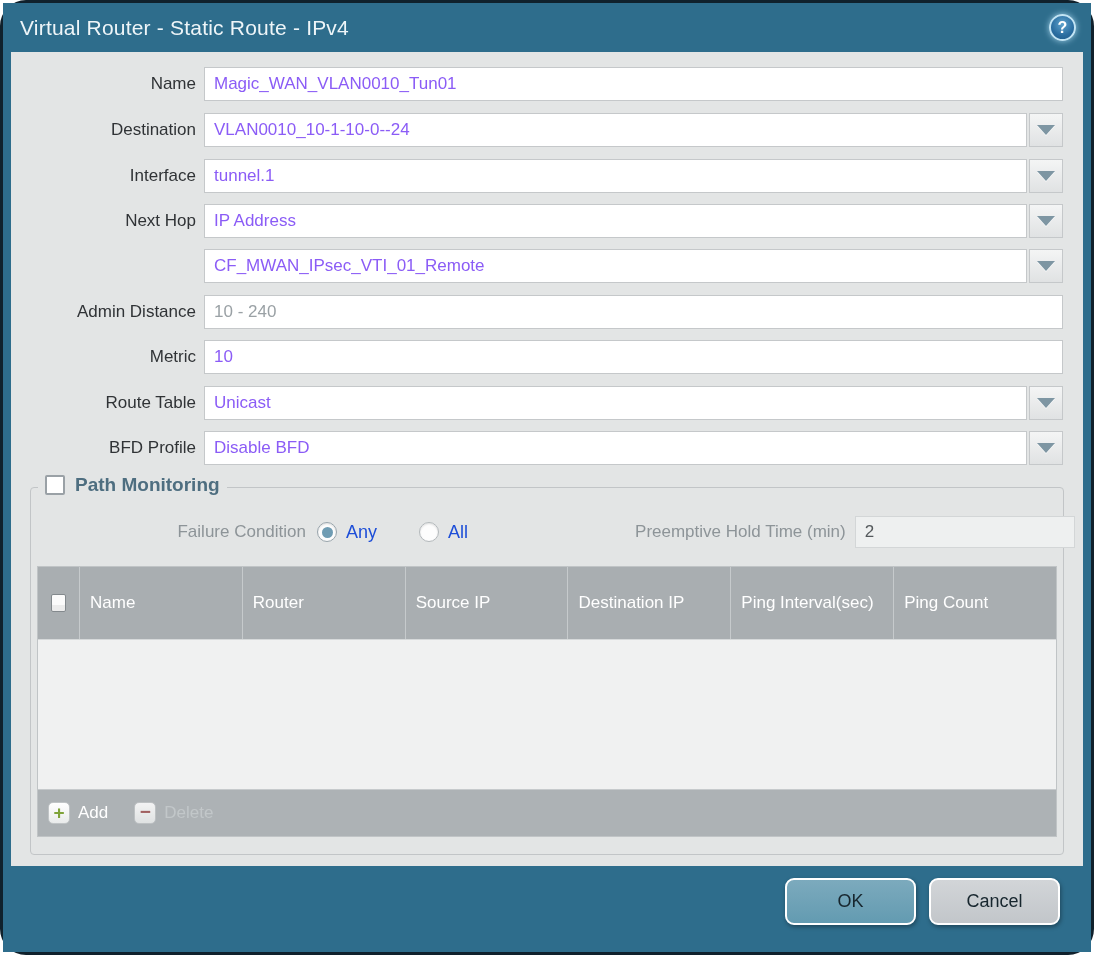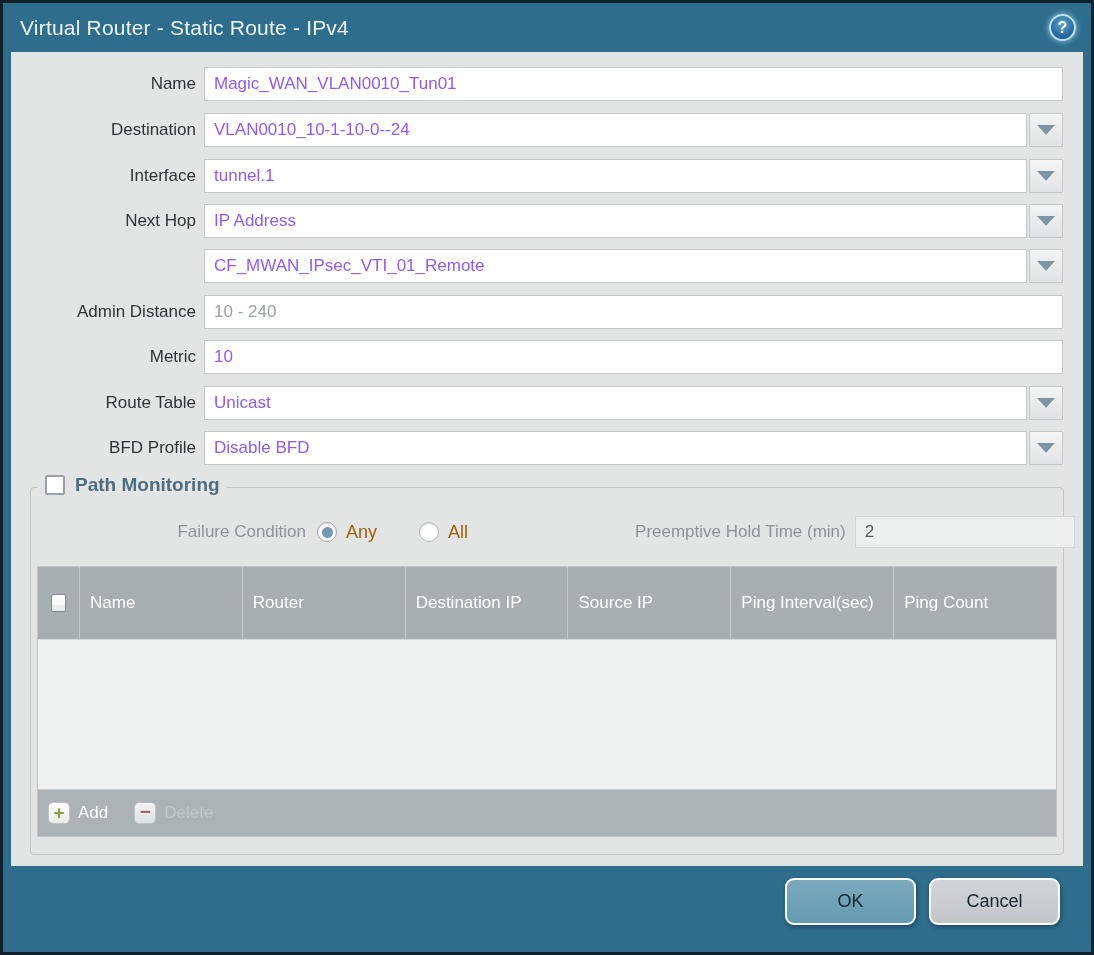--- a/index.html
+++ b/index.html
@@ -1,20 +1,20 @@
 <!DOCTYPE html>
 <html><head>
 <meta charset="utf-8">
 <style>
   * { margin: 0; padding: 0; box-sizing: border-box; }
   html, body { width: 1094px; height: 955px; font-family: "Liberation Sans", sans-serif; }
 
   .window {
     position: relative; width: 1094px; height: 955px;
-    background: #10212c; padding: 3px;
+    background: #10212c; padding: 3px; border-radius: 26px;
   }
   .frame {
     position: relative; width: 100%; height: 100%;
     background: #2e6d8c;
   }
 
   
   .titlebar {
     position: absolute; left: 0; top: 0; right: 0; height: 49px;
     display: flex; align-items: center; padding: 0 16px 0 17px;
@@ -97,21 +97,21 @@
     width: 20px; height: 20px; border-radius: 50%;
     background: #fdfdfd; border: 1px solid #b3b8bb;
     display: flex; align-items: center; justify-content: center;
     box-shadow: inset 0 1px 2px rgba(0,0,0,.12);
   }
   .radio-circle.checked { border-color: #98a4ab; }
   .radio-circle.checked::after {
     content: ""; width: 11px; height: 11px; border-radius: 50%;
     background: #6f9cb3;
   }
-  .radio-label { font-size: 18px; color: #a16207; margin-left: 9px; }
+  .radio-label { font-size: 18px; color: #1d4ed8; margin-left: 9px; }
   .ph-label { margin-left: 125px; }
   .ph-input {
     width: 220px; height: 32px; margin-left: 9px;
     background: #eef0f0; border: 1px solid #d3d6d7;
     font-family: "Liberation Sans", sans-serif; font-size: 17px; color: #54595c;
     padding: 0 9px; outline: none;
   }
 
   
   .pm-table {
@@ -285,22 +285,22 @@
           <input class="ph-input" type="text" value="2" style="">
         </div>
 
         <div class="pm-table">
           <div class="tbl-header">
             <div class="th-cell th-check">
               <div class="hdr-checkbox"></div>
             </div>
             <div class="th-cell th-col">Name</div>
             <div class="th-cell th-col">Router</div>
+            <div class="th-cell th-col">Source IP</div>
             <div class="th-cell th-col">Destination IP</div>
-            <div class="th-cell th-col">Source IP</div>
             <div class="th-cell th-col">Ping Interval(sec)</div>
             <div class="th-cell th-col">Ping Count</div>
           </div>
           <div class="tbl-body"></div>
           <div class="tbl-footer">
             <div class="tool-btn">
               <div class="tool-icon">
                   <span class="add-glyph">+</span>
                 </div>
               <span class="tool-label add-label">Add</span>

